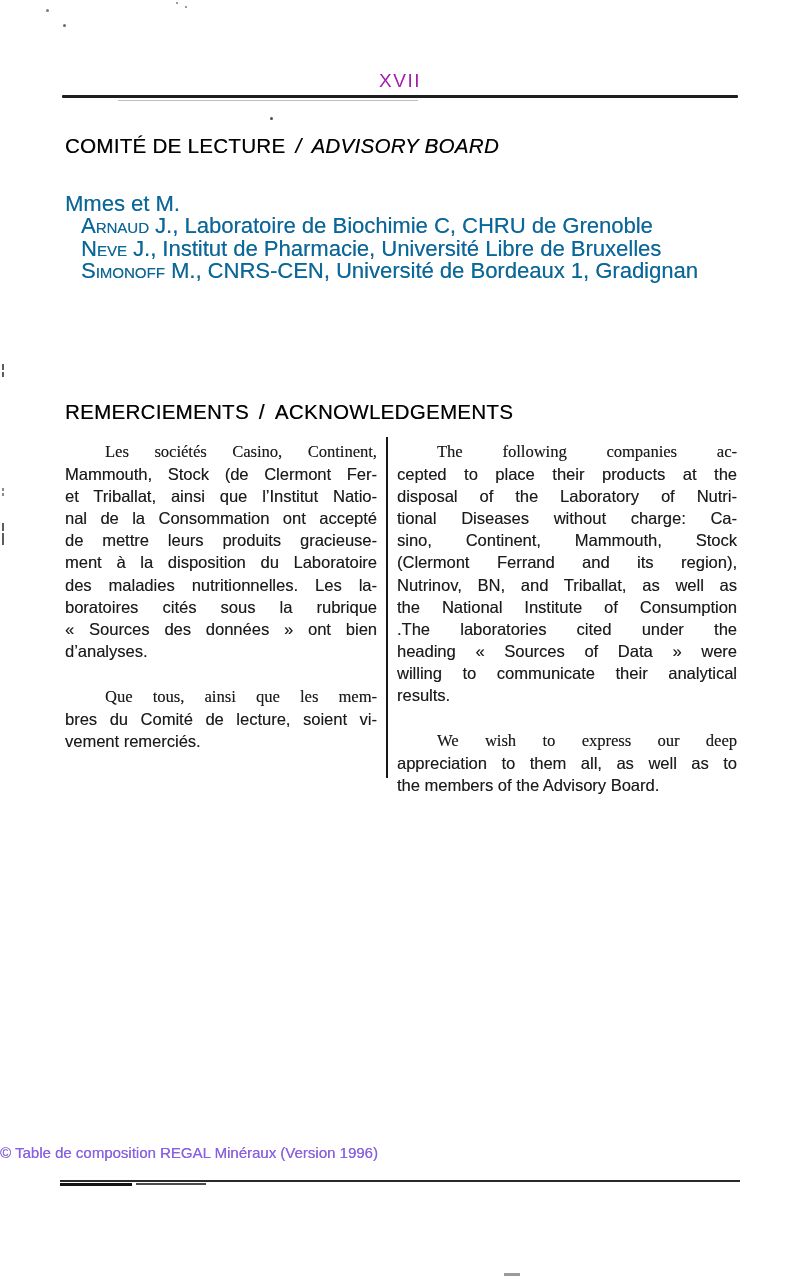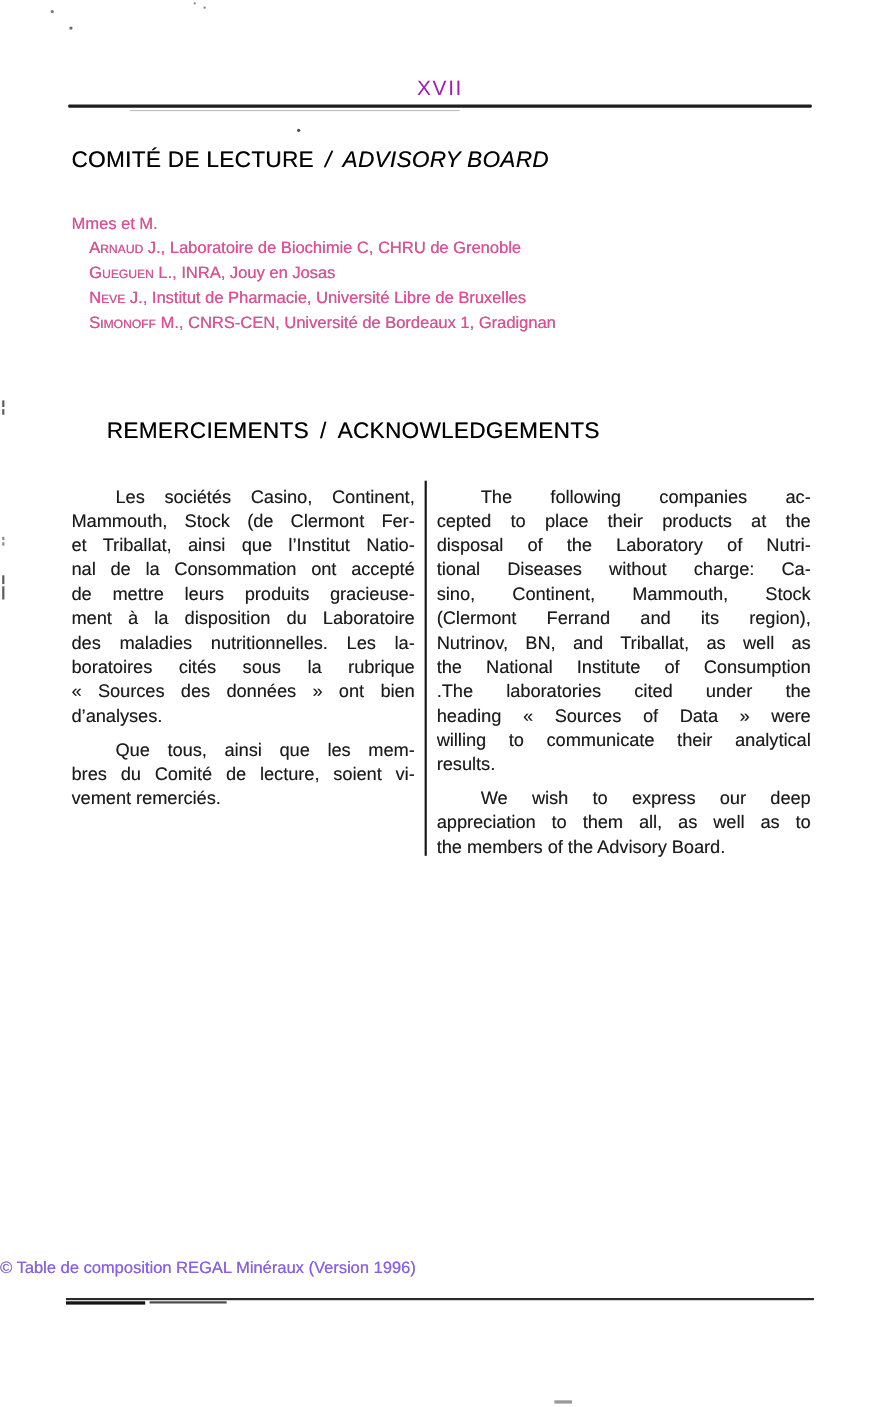--- a/index.html
+++ b/index.html
@@ -28,51 +28,51 @@
   }
 
   
   .heading {
     position: absolute; left: 65px;
     font-size: 20.5px; font-weight: normal; color: #000;
     letter-spacing: 0.3px; white-space: nowrap;
     text-shadow: 0.3px 0 0 rgba(0,0,0,0.6);
   }
   #committee-title { top: 134px; }
-  #ack-title { top: 380px; margin-left: 32px; }
+  #ack-title { top: 400px; }
   .heading .sep { margin: 0 10px; }
   .italic { font-style: italic; }
 
   
   .members {
     position: absolute; left: 65px; top: 193px; width: 660px;
-    font-size: 15px; line-height: 22.4px; color: #ec4899;
+    font-size: 22px; line-height: 22.4px; color: #0369a1;
     text-shadow: 0.25px 0 0 rgba(0,0,0,0.45);
   }
   .sc { font-variant: small-caps; margin-left: 16px; }
 
   
   .cols {
     position: absolute; left: 65px; top: 441px; width: 672px;
     display: flex; align-items: flex-start;
   }
   .col {
     font-size: 16.5px; line-height: 22.1px; color: #1b1b1b;
     text-shadow: 0.25px 0 0 rgba(0,0,0,0.45);
     overflow: hidden;
   }
   .col-fr { width: 312px; }
   .col-en { width: 340px; }
   .divider {
     width: 2px; height: 341px; background: #181818;
     margin: -4px 9px 0 9px; flex: 0 0 auto;
   }
-  .para2 { margin-top: 9px; }
+  .para2 { margin-top: 24px; }
   .jline { text-align: justify; text-align-last: justify; }
-  .jline.first { padding-left: 40px; }
+  .jline.first { padding-left: 40px; font-family: Liberation Serif, serif; }
   .jline.last { text-align-last: left; }
 
   
   .footer-rule {
     position: absolute; top: 1180px; left: 60px; width: 680px; height: 2px;
     background: #2a2a2a;
   }
   .footer-rule-dark {
     position: absolute; top: 1183px; left: 60px; width: 72px; height: 3px;
     background: #141414;
@@ -127,21 +127,20 @@
   <div class="top-rule"></div>
   <div class="top-rule-echo"></div>
 
   <div class="heading" id="committee-title">
     <span>COMITÉ DE LECTURE</span><span class="sep italic">/</span><span class="italic">ADVISORY BOARD</span>
   </div>
 
   <div class="members">
     <div>Mmes et M.</div>
     <div><span class="sc">Arnaud J.</span><span>, Laboratoire de Biochimie C, CHRU de Grenoble</span></div>
-    <div><span class="sc">Gueguen L.</span><span>, INRA, Jouy en Josas</span></div>
     <div><span class="sc">Neve J.</span><span>, Institut de Pharmacie, Université Libre de Bruxelles</span></div>
     <div><span class="sc">Simonoff M.</span><span>, CNRS-CEN, Université de Bordeaux 1, Gradignan</span></div>
   </div>
 
   <div class="heading" id="ack-title">
     <span>REMERCIEMENTS</span><span class="sep">/</span><span>ACKNOWLEDGEMENTS</span>
   </div>
 
   <div class="cols">
 

